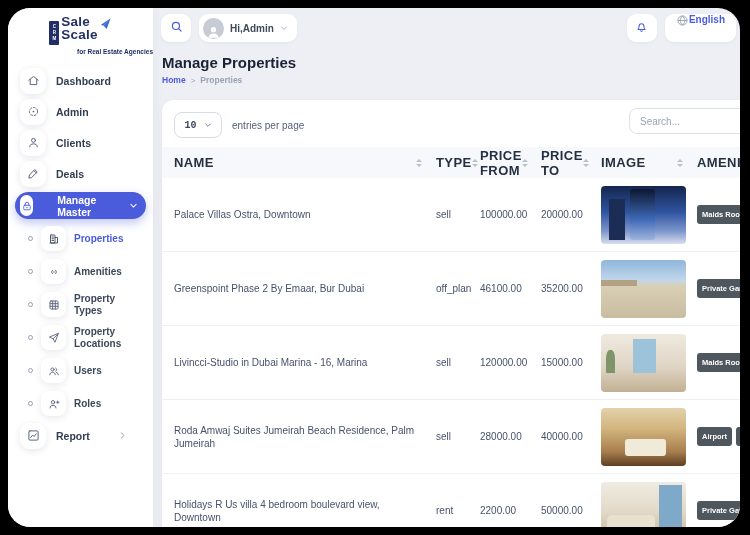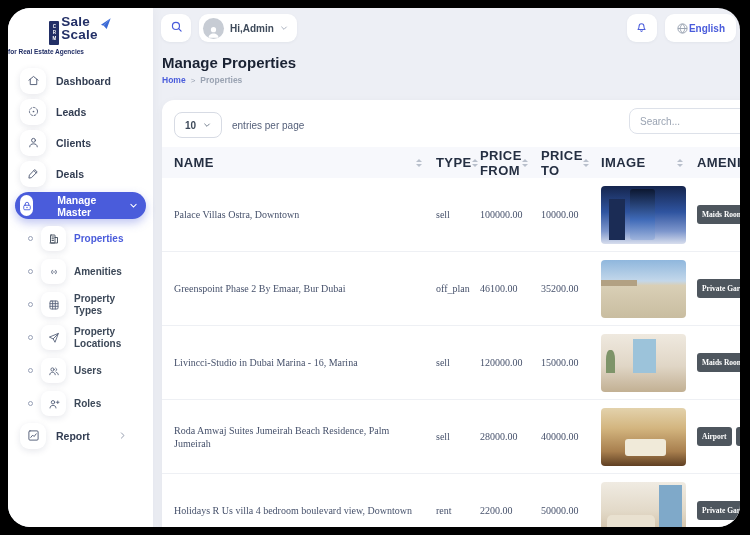--- a/index.html
+++ b/index.html
@@ -2,21 +2,21 @@
 <html style="--accent: #4a5cdb; --navy: #222f66; --badge: #4e565e;"><head>
 <meta charset="utf-8">
 <style>
   :root{ --accent:#4a5cdb; --navy:#222f66; --badge:#4e565e; }
   *{margin:0;padding:0;box-sizing:border-box;}
   html,body{width:750px;height:535px;background:#000;font-family:"Liberation Sans",sans-serif;overflow:hidden;}
   .frame{position:absolute;left:8px;top:8px;width:732px;height:519px;background:#edeff5;border-radius:22px;overflow:hidden;}
 
   
   .sidebar{position:absolute;left:0;top:0;width:145px;height:100%;background:#fff;box-shadow:2px 0 10px rgba(20,30,60,.04);}
-  .logo{padding:7px 0 0 0;text-align:left;}
+  .logo{padding:7px 0 0 0;text-align:right;}
   .logo-row{display:flex;align-items:flex-start;justify-content:center;gap:2px;}
   .crm-box{background:var(--navy);color:#fff;font-size:4.5px;font-weight:bold;width:10px;padding:3px 0;margin-top:6px;
            display:flex;flex-direction:column;align-items:center;line-height:6px;border-radius:1px;letter-spacing:0;}
   .logo-text{display:flex;flex-direction:column;align-items:flex-start;}
   .logo-text b{font-size:13.5px;line-height:13px;color:var(--navy);font-weight:800;letter-spacing:.2px;}
   .plane{margin-top:2px;margin-left:-4px;}
   .tagline{font-size:6.5px;font-weight:bold;color:var(--navy);margin-top:3px;}
   nav{margin-top:10px;}
   .nav-item{display:flex;align-items:center;gap:10px;padding:0 12px 0 12px;height:31px;cursor:pointer;}
   .nav-icn{width:26px;height:26px;border-radius:9px;background:#fff;box-shadow:0 2px 7px rgba(20,30,70,.10);
@@ -48,56 +48,56 @@
             color:var(--accent);cursor:pointer;box-shadow:0 1px 3px rgba(20,30,60,.05);}
   .icon-btn svg{width:13px;height:13px;}
   .user-pill{height:28px;border-radius:9px;background:#fff;display:flex;align-items:center;gap:6px;padding:0 9px 0 4px;
              cursor:pointer;box-shadow:0 1px 3px rgba(20,30,60,.05);}
   .avatar{width:21px;height:21px;border-radius:50%;background:#c7ccd4;display:flex;align-items:flex-end;justify-content:center;overflow:hidden;}
   .avatar svg{width:15px;height:15px;color:#fff;}
   .user-name{font-size:10px;font-weight:600;color:#3e4a5a;}
   .user-chev{color:#9aa3b2;display:flex;}
   .user-chev svg{width:8px;height:8px;}
   .spacer{flex:1;}
-  .lang-pill{height:28px;border-radius:9px;background:#fff;display:flex;align-items:center;padding:0 11px;
+  .lang-pill{height:28px;border-radius:9px;background:#fff;display:flex;padding:0 11px;
              cursor:pointer;box-shadow:0 1px 3px rgba(20,30,60,.05);}
   .lang-pill .globe{color:#9aa3b2;display:flex;}
   .lang-pill .globe svg{width:13px;height:13px;}
   .lang-lbl{font-size:10px;font-weight:600;color:var(--accent);}
 
   .page-head{position:absolute;left:9px;top:46px;}
   .page-title{font-size:15px;font-weight:700;color:#1a2233;}
   .breadcrumb{display:flex;align-items:center;gap:5px;margin-top:4px;font-size:8.5px;}
   .bc-home{color:var(--accent);font-weight:600;cursor:pointer;}
   .bc-sep{color:#9aa3b2;font-size:8px;}
   .bc-cur{color:#9aa3b2;font-weight:600;}
 
   .card{position:absolute;left:9px;top:92px;width:645px;height:560px;background:#fff;border-radius:12px;
         box-shadow:0 2px 10px rgba(20,30,60,.04);}
   .toolbar{display:flex;align-items:center;padding:8px 12px 0 12px;height:42px;}
   .entries-select{width:48px;height:26px;border:1px solid #d7dbe4;border-radius:8px;display:flex;align-items:center;
                   justify-content:center;gap:7px;cursor:pointer;background:#fff;}
-  .entries-select span{font-size:10px;color:#3e4a5a;font-weight:600;}
+  .entries-select span{font-size:10px;color:#3e4a5a;font-weight:600;font-family:Liberation Mono, monospace;}
   .entries-select .chev{color:#6b7688;display:flex;}
   .entries-select .chev svg{width:8px;height:8px;}
   .entries-label{font-size:10px;color:#55607a;margin-left:10px;}
   .search-input{position:absolute;left:467px;top:8px;width:160px;height:26px;border:1px solid #dde1e9;border-radius:8px;
                 font-size:10px;color:#3e4a5a;padding:0 10px;outline:none;font-family:"Liberation Sans",sans-serif;}
   .search-input::placeholder{color:#9aa3b2;}
 
   .grid{margin-top:5px;}
   .thead,.tr{display:grid;grid-template-columns:262px 44px 61px 60px 96px 110px;padding-left:12px;align-items:center;}
   .thead{height:31px;background:#f7f8fc;}
   .th{display:flex;align-items:center;font-size:13px;font-weight:700;color:#252f42;letter-spacing:.4px;}
   .th .sort{display:flex;flex-direction:column;margin-left:auto;margin-right:14px;}
   .th .sort i{display:block;width:0;height:0;border-left:3px solid transparent;border-right:3px solid transparent;}
   .th .sort .up{border-bottom:3.5px solid #b9c0cc;margin-bottom:2px;}
   .th .sort .dn{border-top:3.5px solid #b9c0cc;}
   .tr{height:74px;border-bottom:1px solid #eef0f4;cursor:pointer;}
-  .td{font-size:10px;color:#46516b;padding-right:8px;line-height:13px;font-family:Liberation Serif, serif;}
+  .td{font-size:10px;color:#46516b;padding-right:8px;line-height:13px;}
   .badges{display:flex;align-items:center;gap:4px;}
   .badge{background:var(--badge);color:#fff;font-size:7.5px;font-weight:600;padding:3px 5px;border-radius:3px;white-space:nowrap;}
 
   .ph{width:85px;height:58px;border-radius:4px;position:relative;overflow:hidden;}
   .ph-building{background:linear-gradient(180deg,#15254d,#2f54a0 45%,#7d96cc 78%,#d8deed);}
   .ph-building::before{content:"";position:absolute;left:34%;top:6%;width:30%;height:88%;background:linear-gradient(180deg,#0c1730,#3f6ab8 60%,#9fb4dc);border-radius:3px;}
   .ph-building::after{content:"";position:absolute;left:9%;top:24%;width:19%;height:70%;background:#1b2c55;}
   .ph-desert{background:linear-gradient(180deg,#8fb7dd 0%,#c3d7ea 36%,#d9cfb6 44%,#c9bda0 100%);}
   .ph-desert::before{content:"";position:absolute;top:36%;left:0;width:42%;height:9%;background:#b2a183;}
   .ph-living{background:linear-gradient(180deg,#efe9df,#e0d6c6 55%,#c2b093);}
@@ -144,21 +144,21 @@
          <span class="nav-lbl">Dashboard</span>
 
        </div>
         <div class="nav-item">
          <span class="nav-icn">
             <svg viewBox="0 0 24 24" fill="none" stroke="currentColor" stroke-width="1.8" stroke-linecap="round" stroke-linejoin="round">
               <circle cx="12" cy="12" r="7.5" stroke-dasharray="3.4 3.4"></circle>
               <circle cx="12" cy="12" r="1.6" fill="currentColor" stroke="none"></circle>
             </svg>
           </span>
-         <span class="nav-lbl">Leads</span>
+         <span class="nav-lbl">Admin</span>
 
        </div>
         <div class="nav-item">
          <span class="nav-icn">
             <svg viewBox="0 0 24 24" fill="none" stroke="currentColor" stroke-width="1.8" stroke-linecap="round" stroke-linejoin="round">
               <circle cx="12" cy="8" r="3.6"></circle>
               <path d="M5 20c0-3.8 3.1-5.5 7-5.5s7 1.7 7 5.5"></path>
             </svg>
           </span>
          <span class="nav-lbl">Clients</span>
@@ -373,21 +373,21 @@
             <div class="th">
        <span>AMENITIES</span>
 
      </div>
           </div>
         <div id="tbody">
             <div class="tr">
        <div class="td">Palace Villas Ostra, Downtown</div>
        <div class="td">sell</div>
        <div class="td">100000.00</div>
-       <div class="td">10000.00</div>
+       <div class="td">20000.00</div>
        <div class="td">
          <div class="ph ph-building"></div>
        </div>
        <div class="td badges">
                 <span class="badge">Maids Room</span>
               </div>
      </div>
             <div class="tr">
        <div class="td">Greenspoint Phase 2 By Emaar, Bur Dubai</div>
        <div class="td">off_plan</div>

